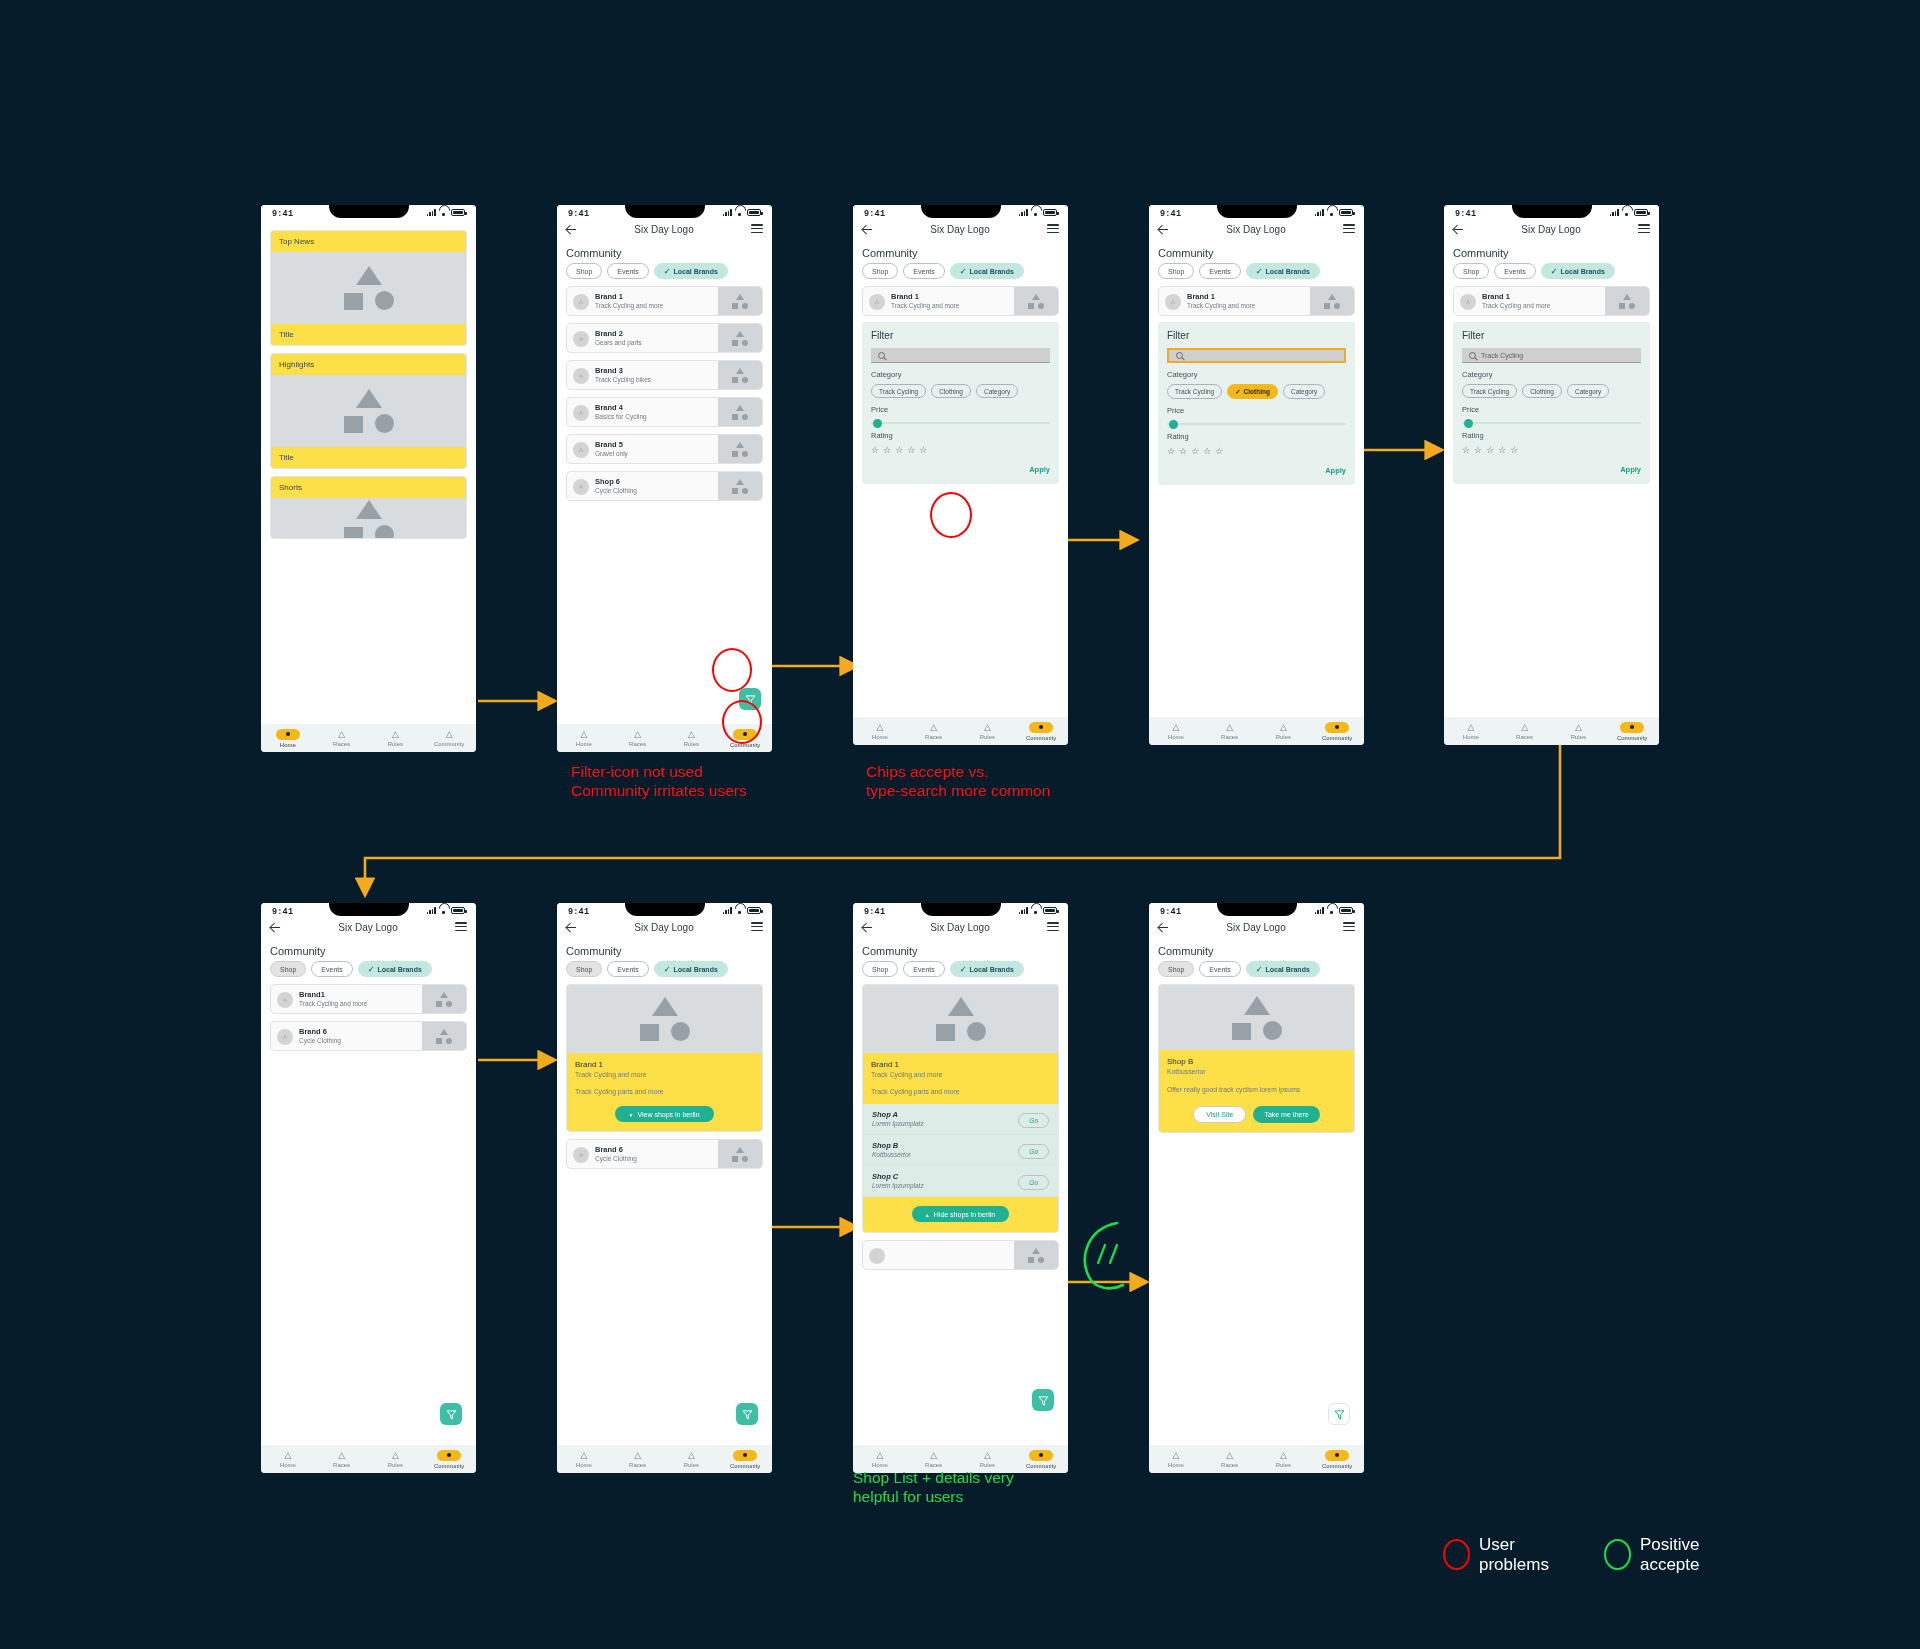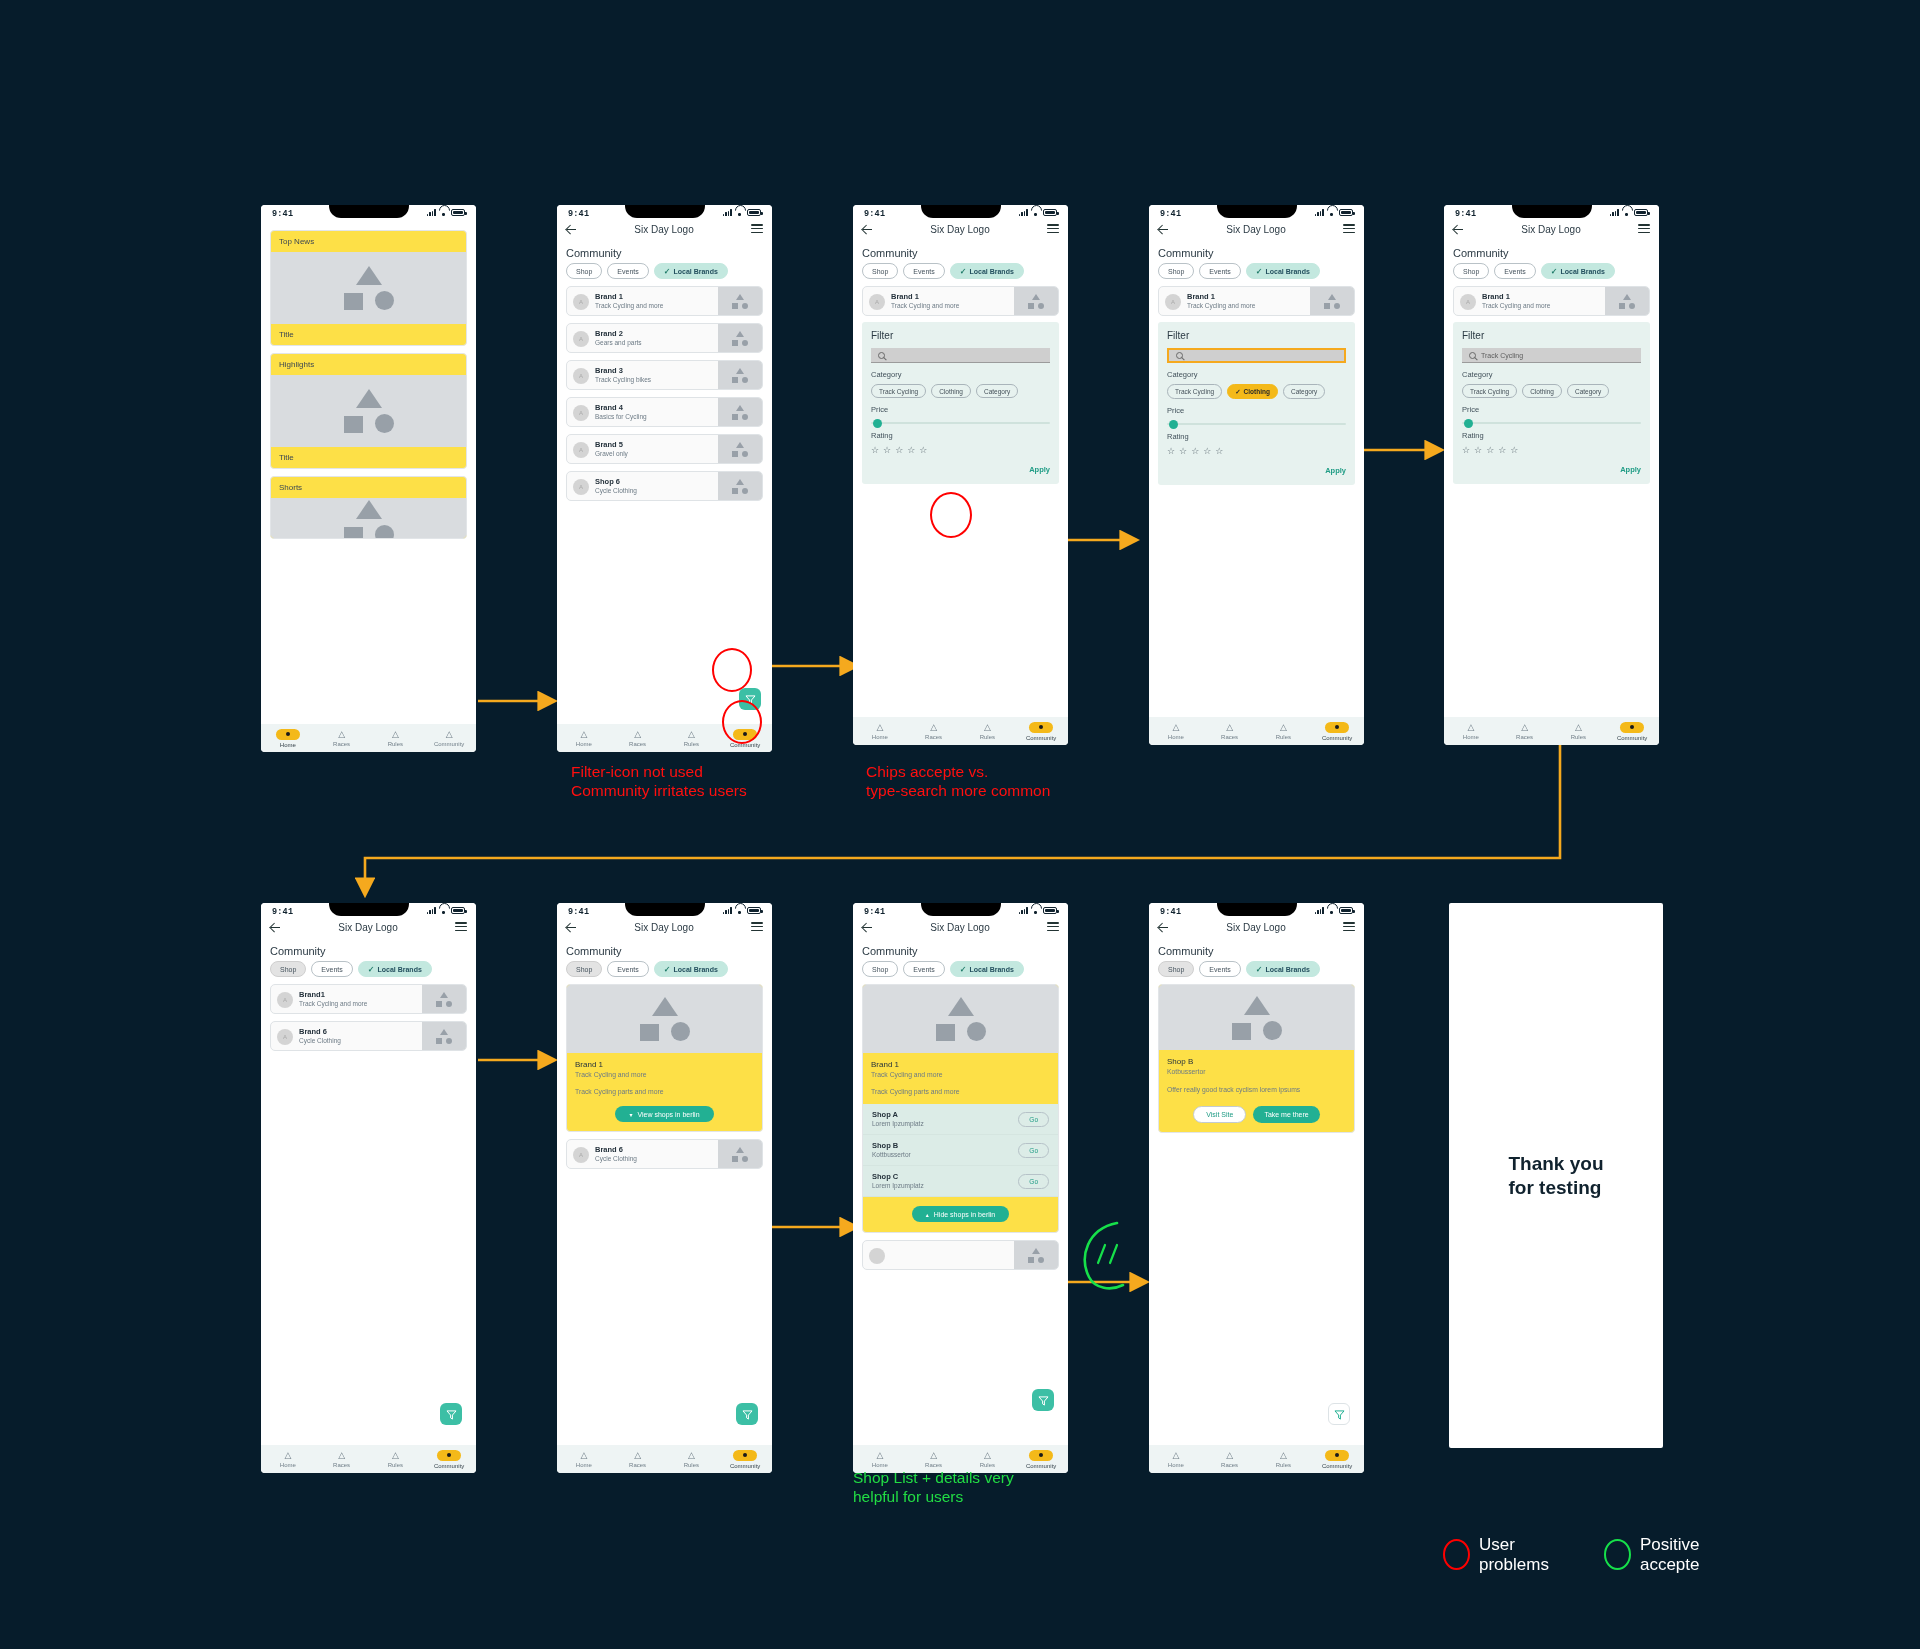--- a/index.html
+++ b/index.html
@@ -149,21 +149,21 @@
     padding:4.5px 14px; display:flex; align-items:center; gap:5px; justify-content:center;
   }
   .pillbtn .carets { font-size:6px; }
   .ghostbtn {
     border:.8px solid #c2cbd1; border-radius:20px; font-size:7px; color:#1F9C85;
     padding:4px 12px; background:#fff; text-align:center;
   }
   .gobtn { border:.8px solid #b6c2c8;border-radius:20px;font-size:6.5px;color:#1F9C85;
            padding:3px 10px;background:transparent; }
 
-  .shoprow { display:flex;align-items:center;padding:6px 9px;border-bottom:.7px solid #d5e5e0;background:#dcece7; }
+  .shoprow { display:flex;align-items:flex-end;padding:6px 9px;border-bottom:.7px solid #d5e5e0;background:#dcece7;font-style:italic; }
   .shoprow .sn { font-size:7.5px;color:#25323c;font-weight:bold;}
   .shoprow .ss { font-size:6.5px;color:#6c7a85;margin-top:1px;}
   .shoprow .sp { flex:1; }
 
   
   .note { position:absolute; font-size:15.5px; line-height:1.25; white-space:pre-line; font-weight:500; }
   .note.red { color:#FF0F0F;margin-left:13px; }
   .note.green { color:#22DD44; }
 
   .ring { position:absolute; border-radius:50%; }
@@ -1100,24 +1100,20 @@
           <span class="gl">△</span>
           <span class="nl">Rules</span>
         </div>
       <div class="navitem active">
           <span class="pill"></span>
           <span class="nl">Community</span>
         </div>
     </div>
   </div>
 
-  <div class="thanks" style="left:1449px; top:903px; width:214px; height:545px;">
-    <div class="tt">Thank you
-for testing</div>
-  </div>
 
   <div class="note green" style="left:853px; top:1468px; width:290px;">Shop List + details very
 helpful for users</div>
 
   <div class="legend" style="left:1443px; top:1535px;">
     <div class="lgitem">
       <span class="o r"></span>
       <span class="lt">User
 problems</span>
     </div>

